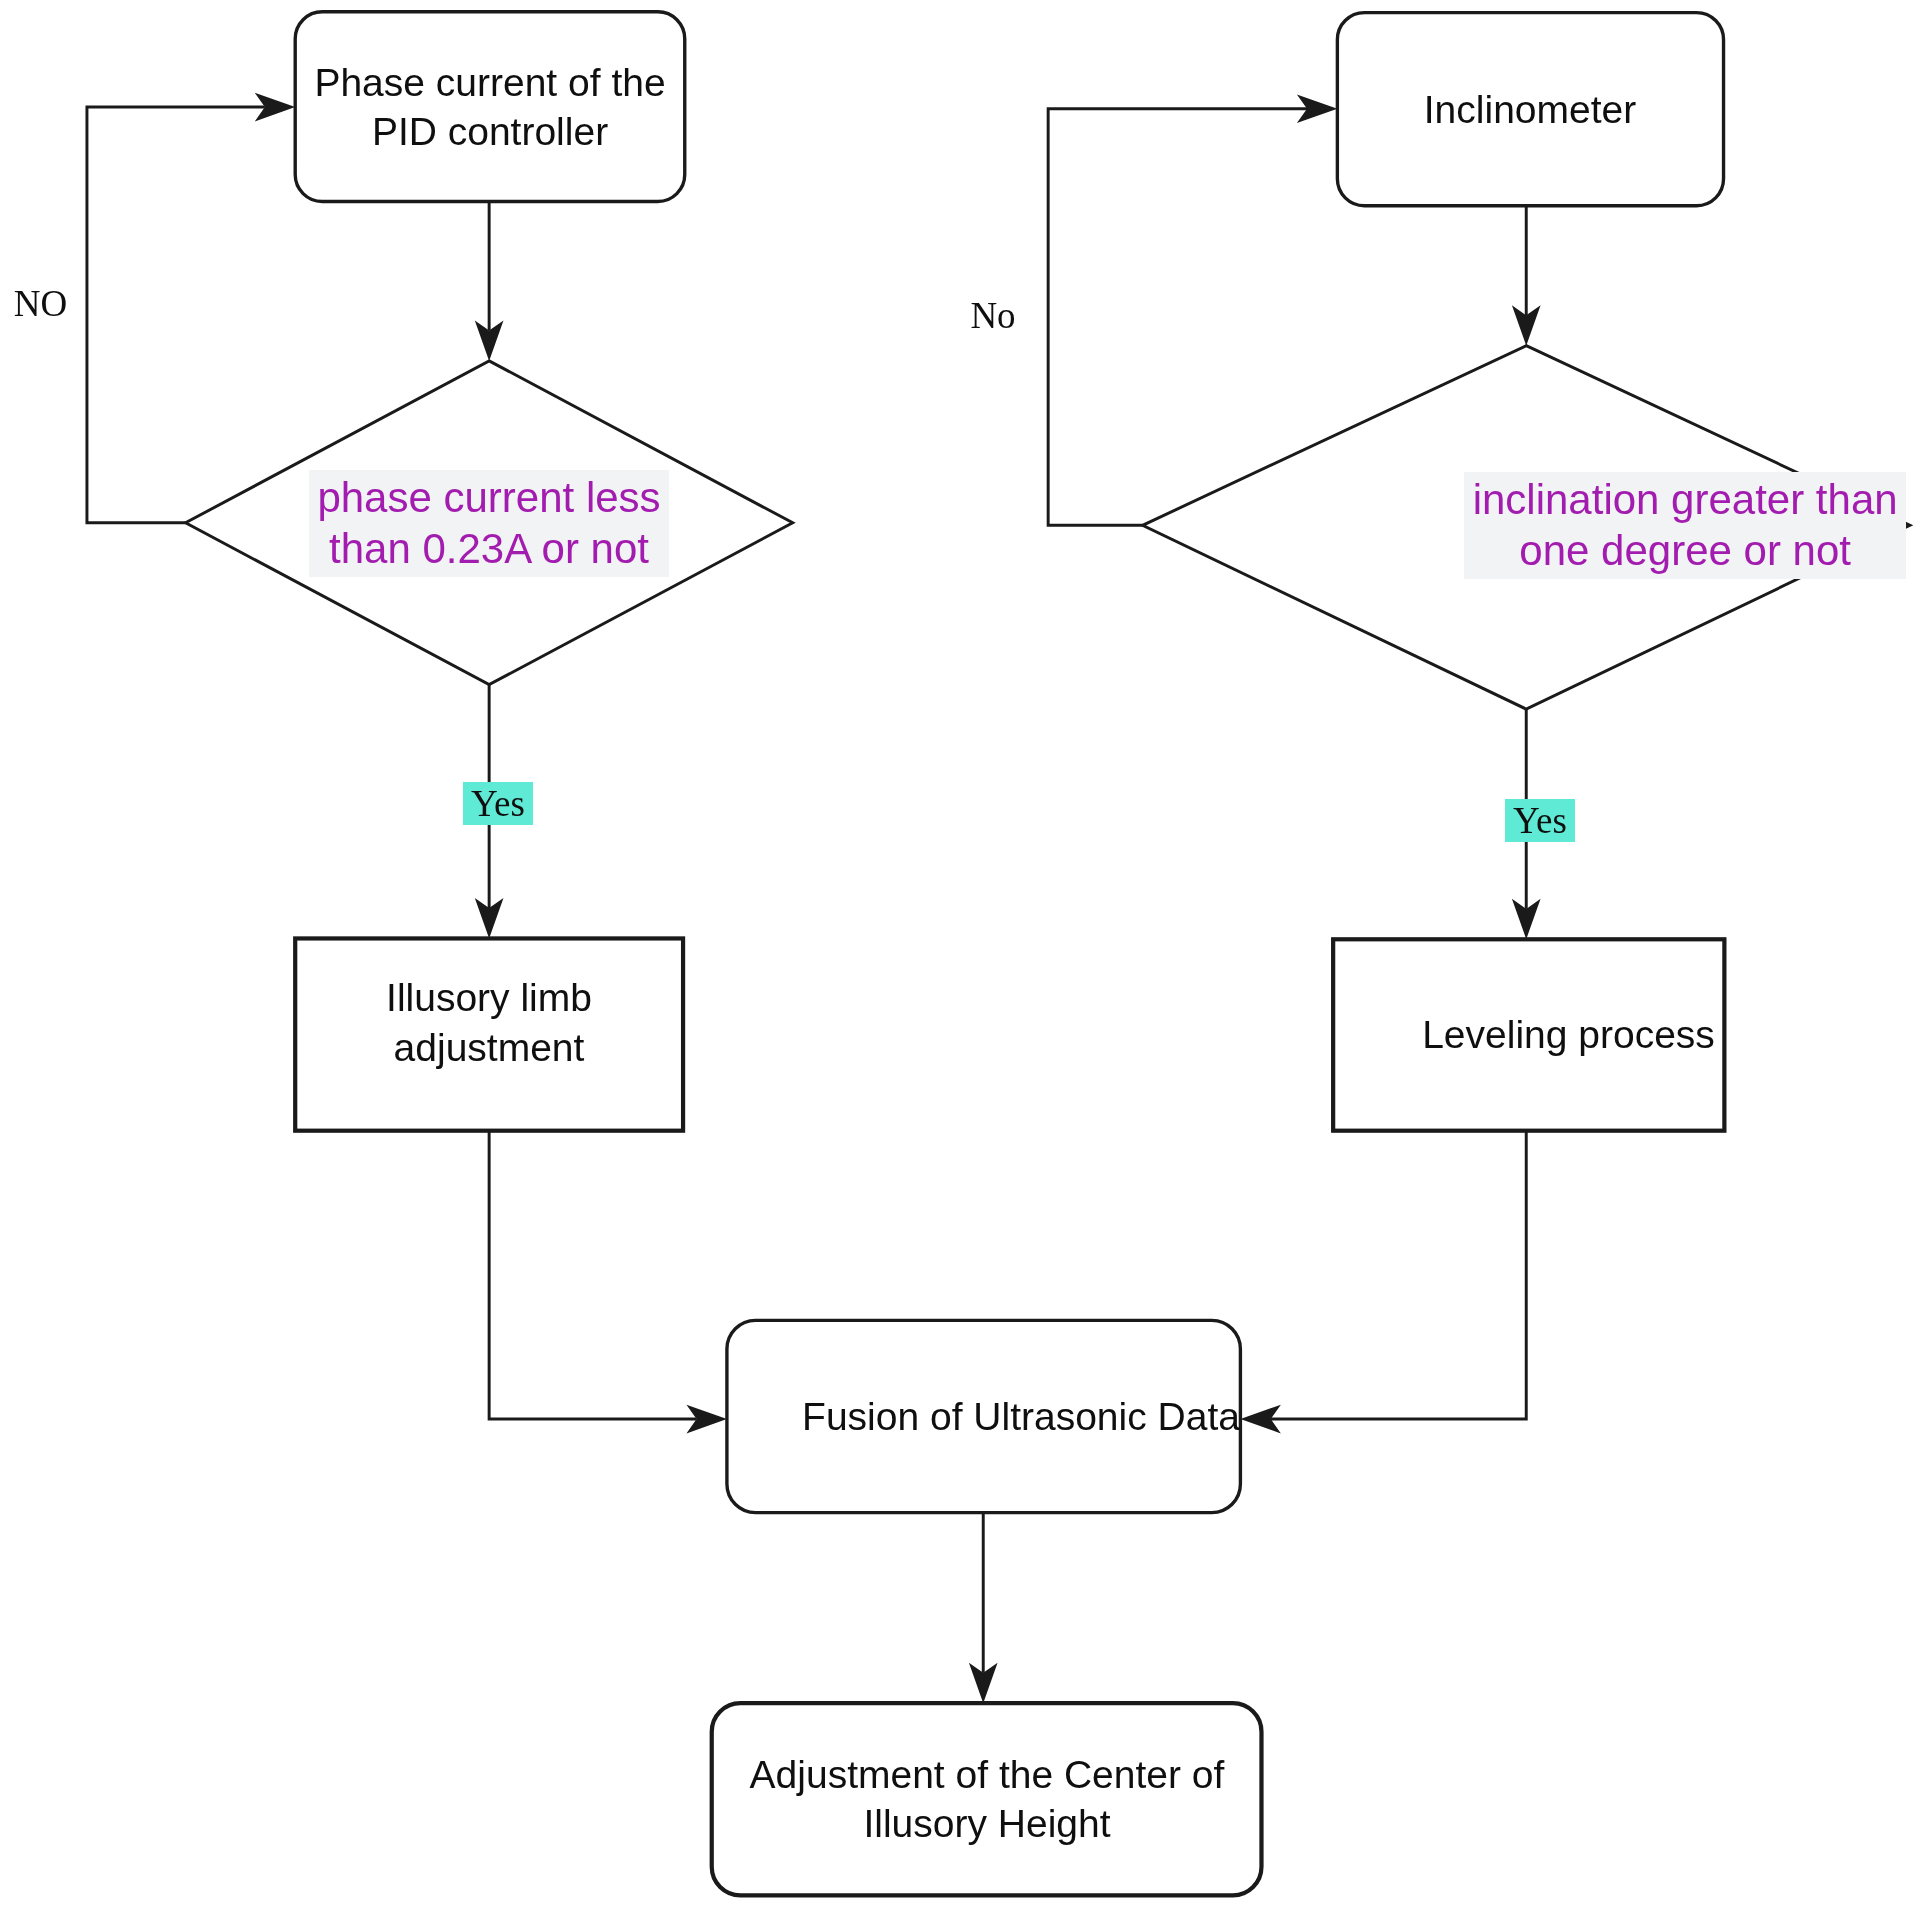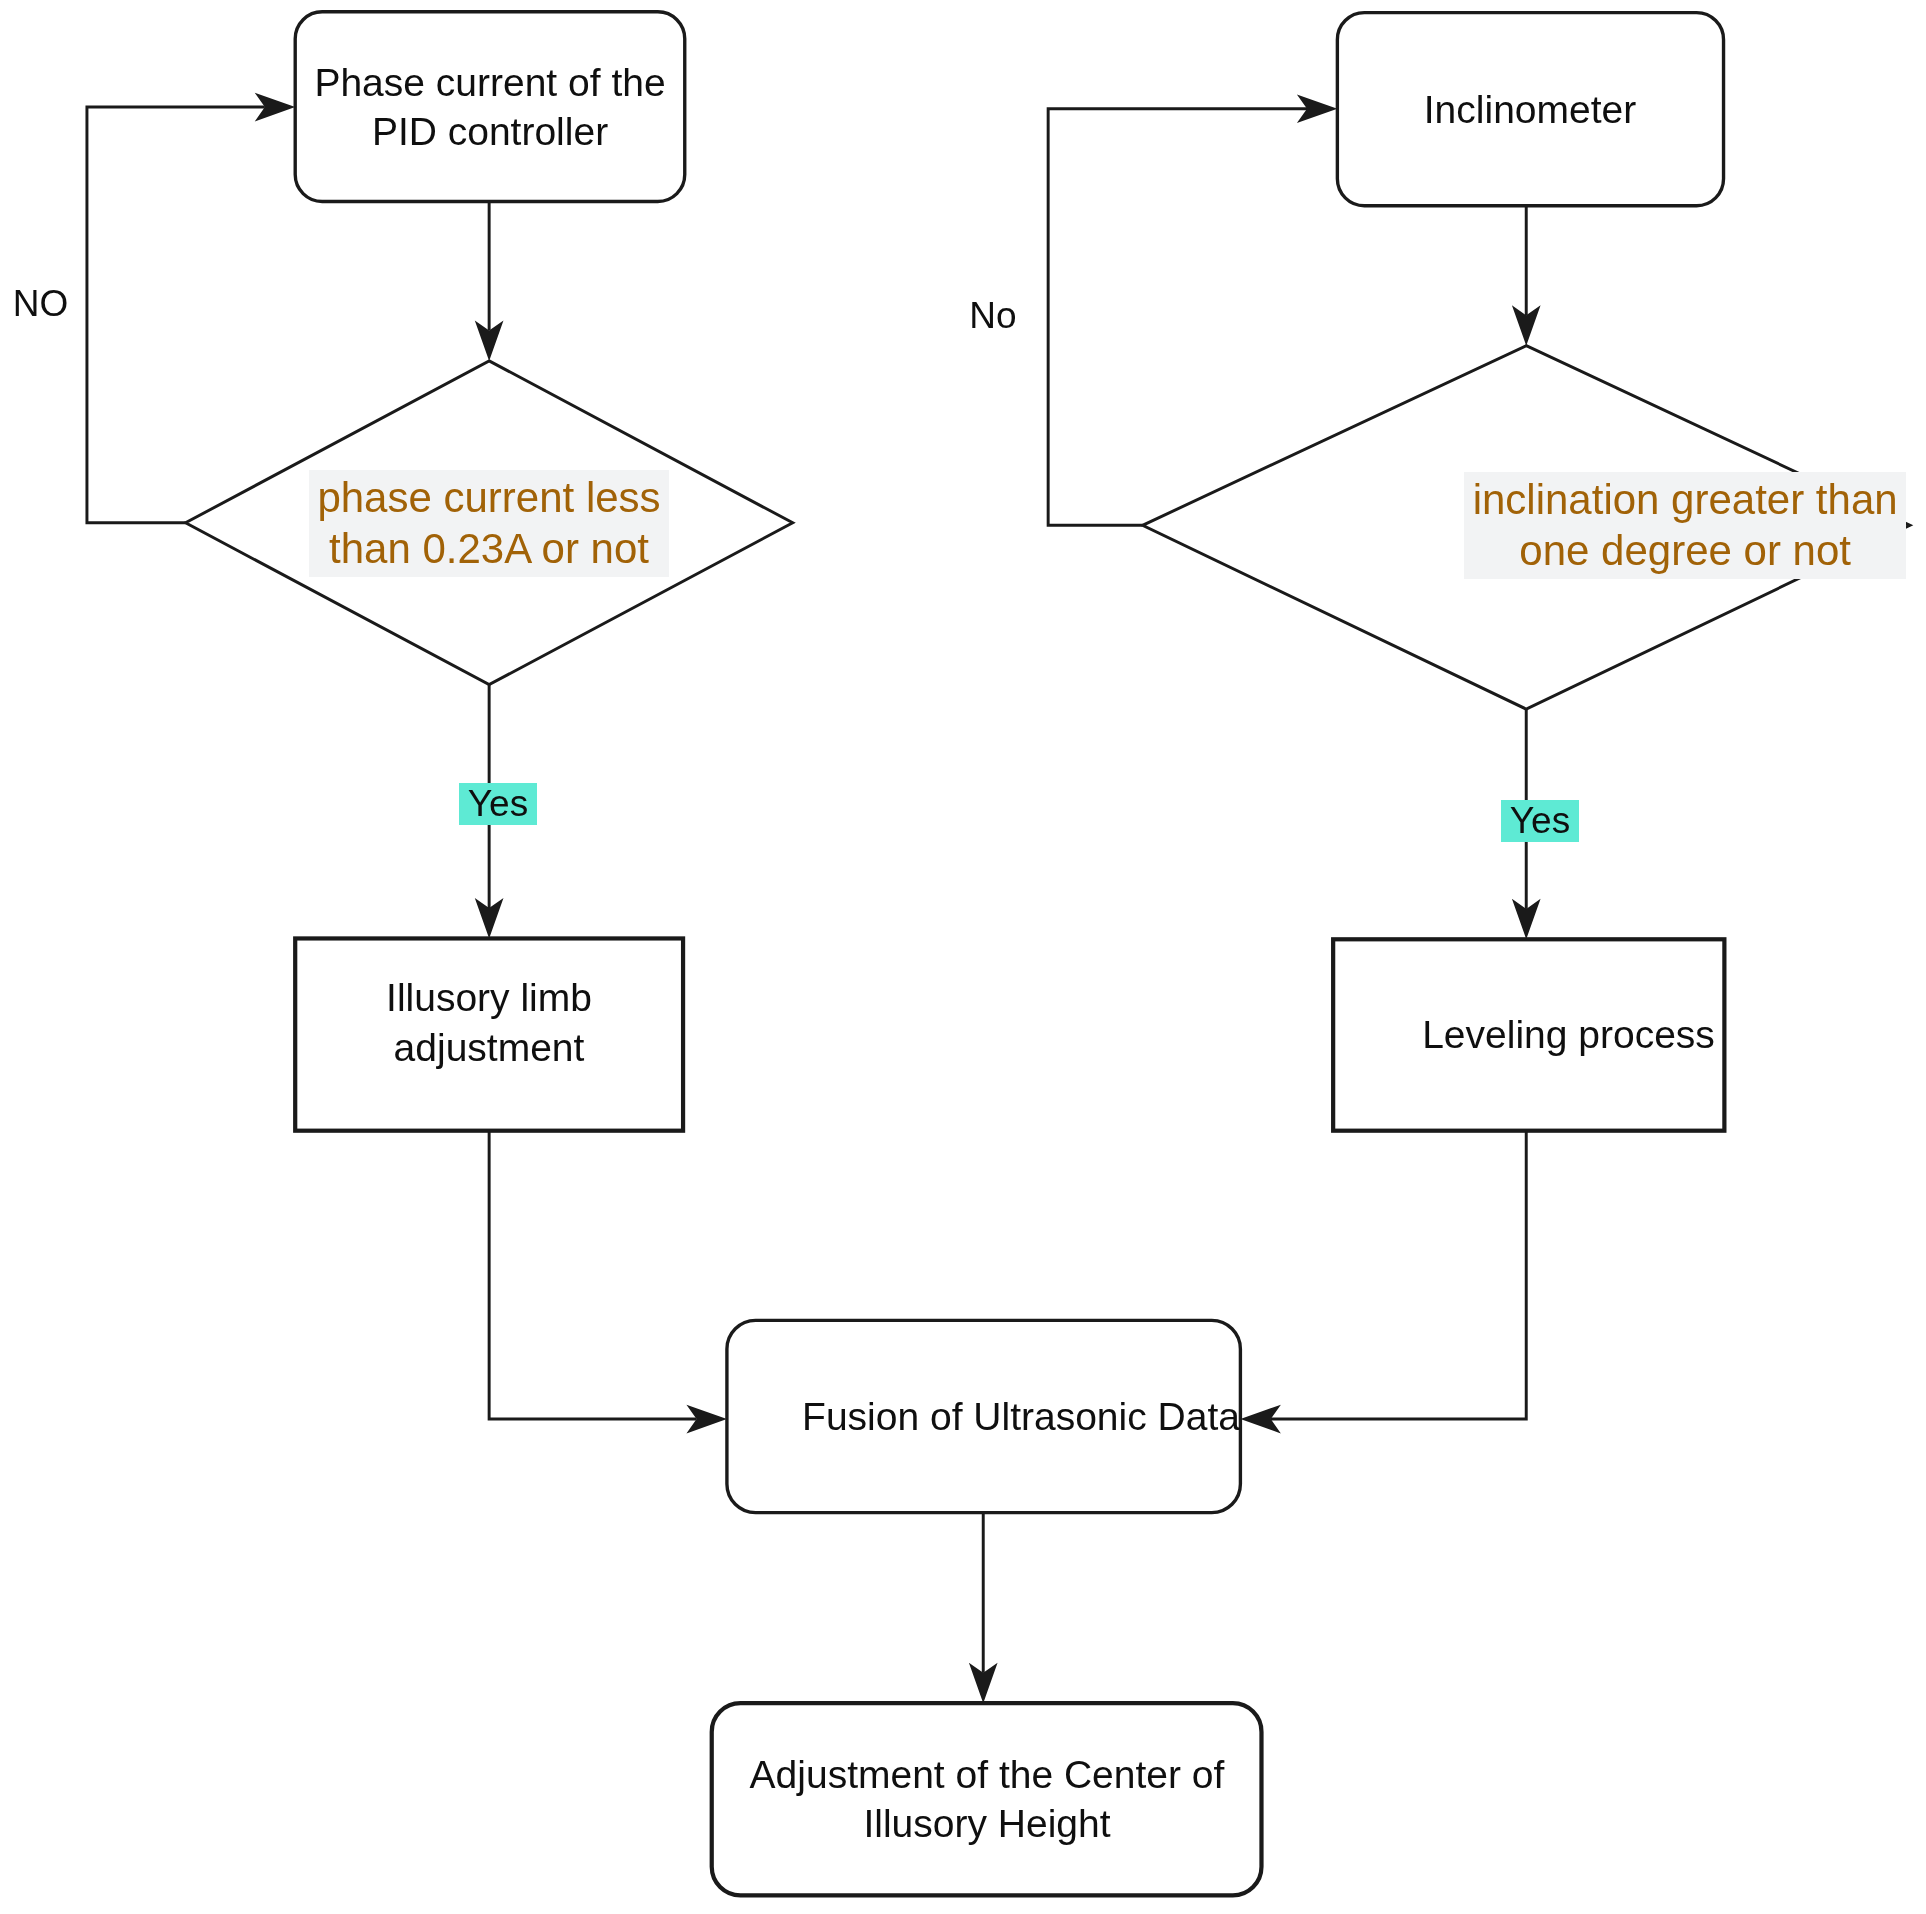--- a/index.html
+++ b/index.html
@@ -26,36 +26,37 @@
     align-items: center;
     justify-content: center;
     text-align: center;
     color: #0f0f0f;
     font-size: 39px;
     line-height: 1.26;
     white-space: pre-line;
   }
   .decision-label {
     font-size: 42px;
-    color: #a16207;
+    color: #a21caf;
     line-height: 1.2;
   }
   .decision-label .hl {
     background: #f2f3f4;
     padding: 3.4px 8.4px;
     white-space: pre-line;
   }
   .edge-label {
     position: absolute;
     display: flex;
     align-items: center;
     justify-content: center;
     text-align: center;
     font-size: 37px;
     color: #0f0f0f;
+    font-family: Liberation Serif, serif;
   }
   .edge-label .gap-bg {
     background: #5eead4;
     padding: 0 8.4px;
   }
   .shape {
     fill: #ffffff;
     stroke: #1a1a1a;
   }
   .edge {

